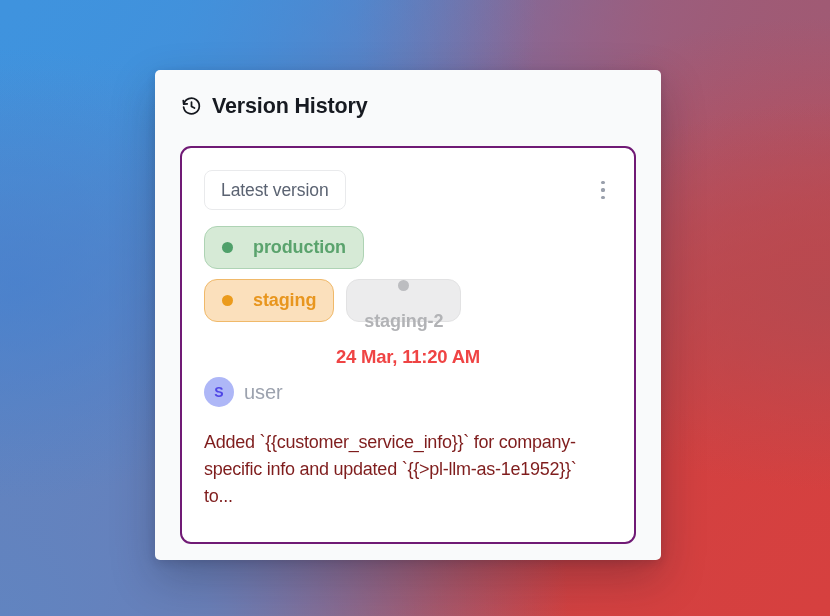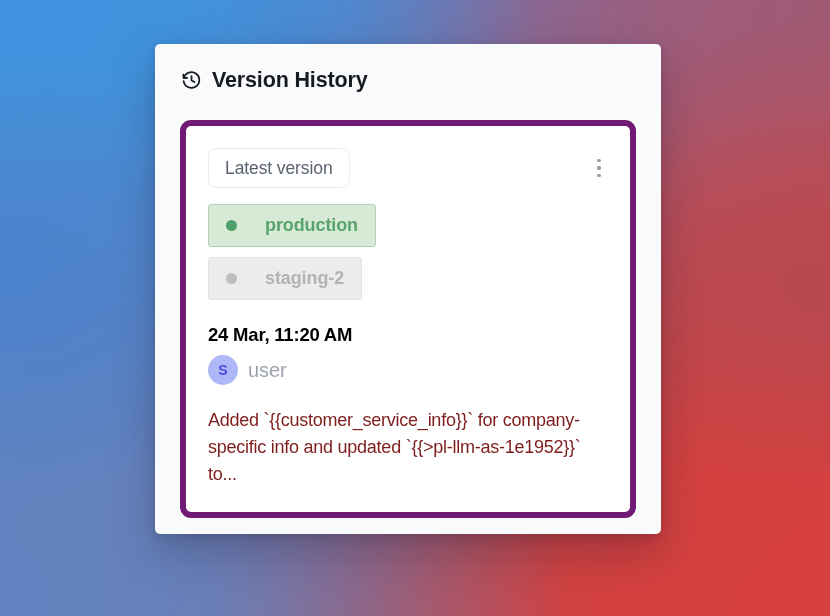--- a/index.html
+++ b/index.html
@@ -42,21 +42,21 @@
     inset: 0;
     background:
       radial-gradient(ellipse 55% 45% at 100% 48%, rgba(183,73,79,0.95) 0%, rgba(183,73,79,0) 70%),
       radial-gradient(ellipse 48% 50% at 2% 46%, rgba(72,128,205,0.75) 0%, rgba(72,128,205,0) 70%);
   }
 
   
   .card {
     position: absolute;
     left: 155px;
-    top: 44px;
+    top: 70px;
     width: 506px;
     height: 490px;
     background: #f9fafb;
     border-radius: 5px;
     box-shadow: 0 18px 44px rgba(20, 20, 40, 0.26),
                 0 3px 10px rgba(20, 20, 40, 0.14);
     overflow: hidden;
   }
 
   .card-header {
@@ -81,21 +81,21 @@
   }
 
   
   .panel {
     position: absolute;
     left: 25px;
     top: 76px;
     width: 456px;
     height: 398px;
     background: #ffffff;
-    border: 6px solid #701a75;
+    border: 2px solid #701a75;
     border-radius: 11px;
   }
 
   .panel-top-row {
     display: flex;
     align-items: flex-start;
     justify-content: space-between;
     padding: 22px 20px 0 22px;
   }
 
@@ -136,24 +136,24 @@
   .badges {
     display: flex;
     flex-wrap: wrap;
     gap: 10px 12px;
     padding: 16px 22px 0 22px;
     max-width: 330px;
   }
   .badge {
     display: inline-flex;
     align-items: center;
-    gap: 28px;
+    gap: 20px;
     height: 43px;
     padding: 0 17px;
-    border-radius: 3px;
+    border-radius: 13px;
     font-size: 18px;
     font-weight: bold;
     letter-spacing: -0.1px;
     cursor: pointer;
   }
   .badge .bullet {
     width: 11px;
     height: 11px;
     border-radius: 50%;
     flex: 0 0 auto;
@@ -169,32 +169,34 @@
     background: #fbe0bc;
     border: 1px solid #f0b96a;
     color: #e8961e;
   }
   .badge--staging .bullet { background: #eb9b1c; }
 
   .badge--staging2 {
     background: #ececed;
     border: 1px solid #e2e2e3;
     color: #b2b3b6;
+    flex-direction: column;
   }
   .badge--staging2 .bullet { background: #bcbdc0; }
 
   
   .meta {
     padding: 24px 22px 0 22px;
   }
   .meta-date {
     font-size: 18.5px;
     font-weight: bold;
-    color: #000000;
+    color: #ef4444;
     letter-spacing: -0.2px;
+    text-align: center;
   }
   .meta-author {
     display: flex;
     align-items: center;
     gap: 10px;
     margin-top: 9px;
   }
   .avatar {
     width: 30px;
     height: 30px;
@@ -255,20 +257,24 @@
         <span class="dot"></span>
         <span class="dot"></span>
       </button>
     </div>
 
     <div class="badges">
       <div class="badge badge--production">
         <span class="bullet"></span>
         <span>production</span>
       </div>
+      <div class="badge badge--staging">
+        <span class="bullet"></span>
+        <span>staging</span>
+      </div>
       <div class="badge badge--staging2">
         <span class="bullet"></span>
         <span>staging-2</span>
       </div>
     </div>
 
     <div class="meta">
       <div class="meta-date">24 Mar, 11:20 AM</div>
       <div class="meta-author">
         <div class="avatar">S</div>

